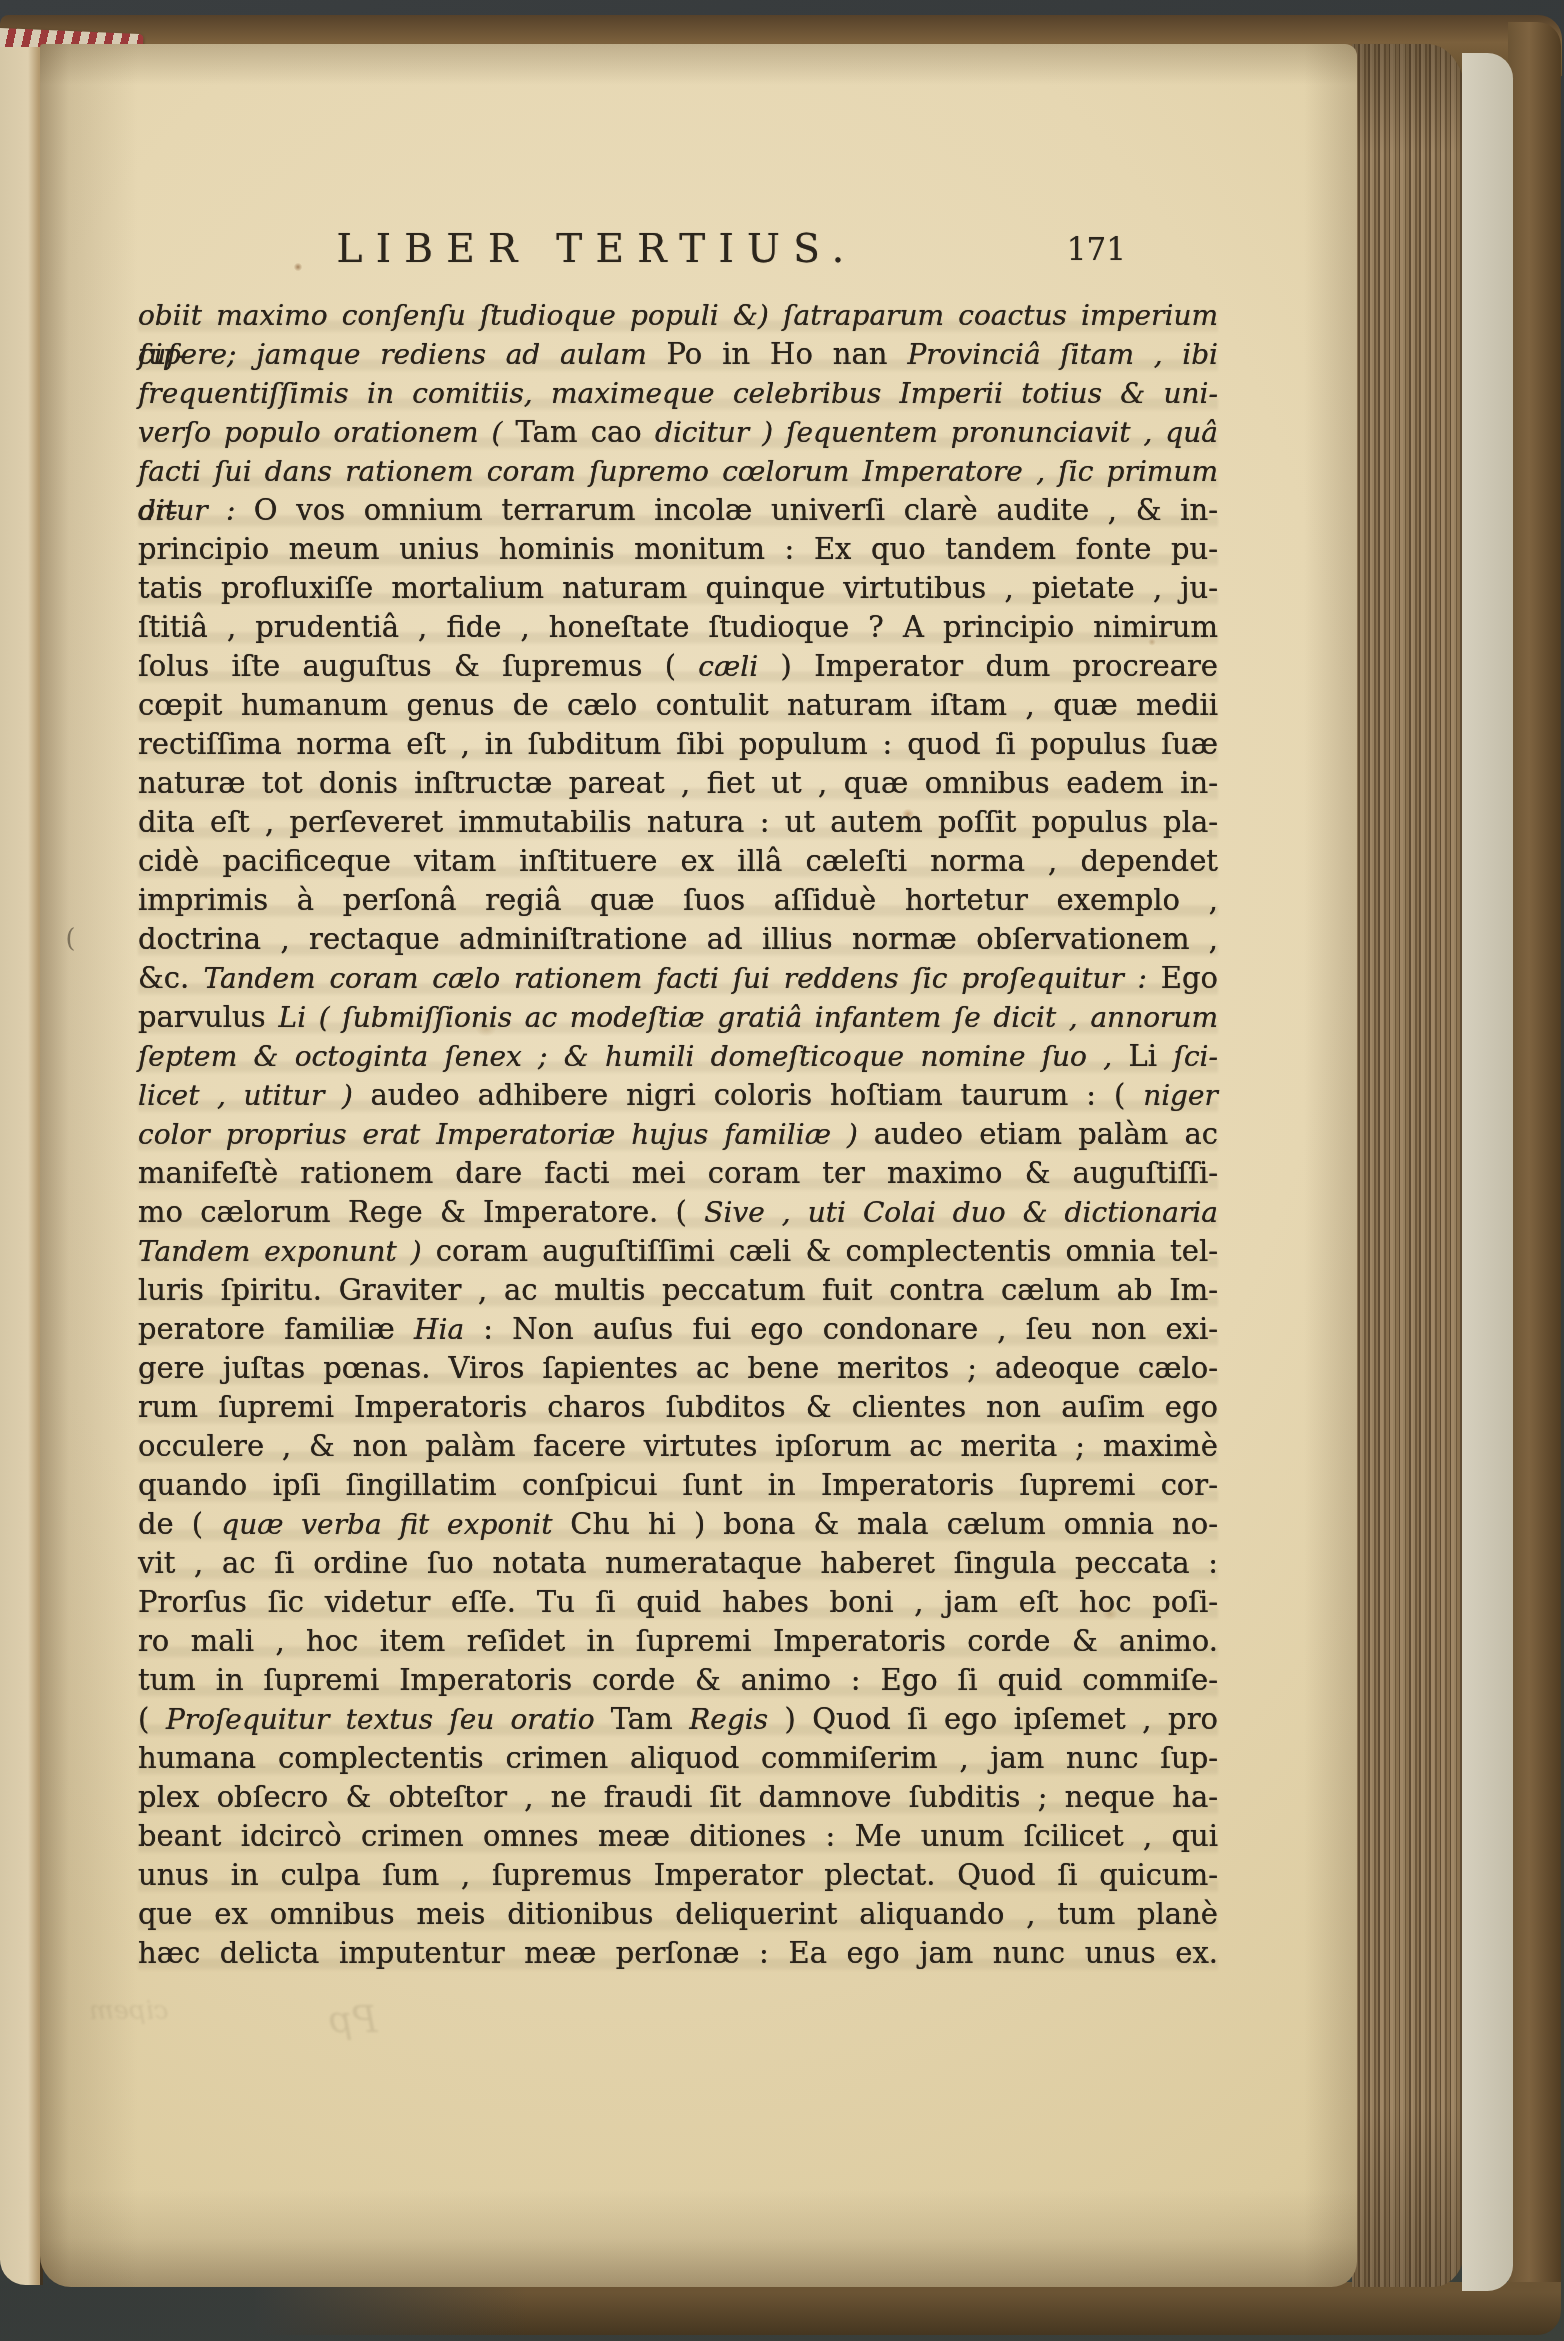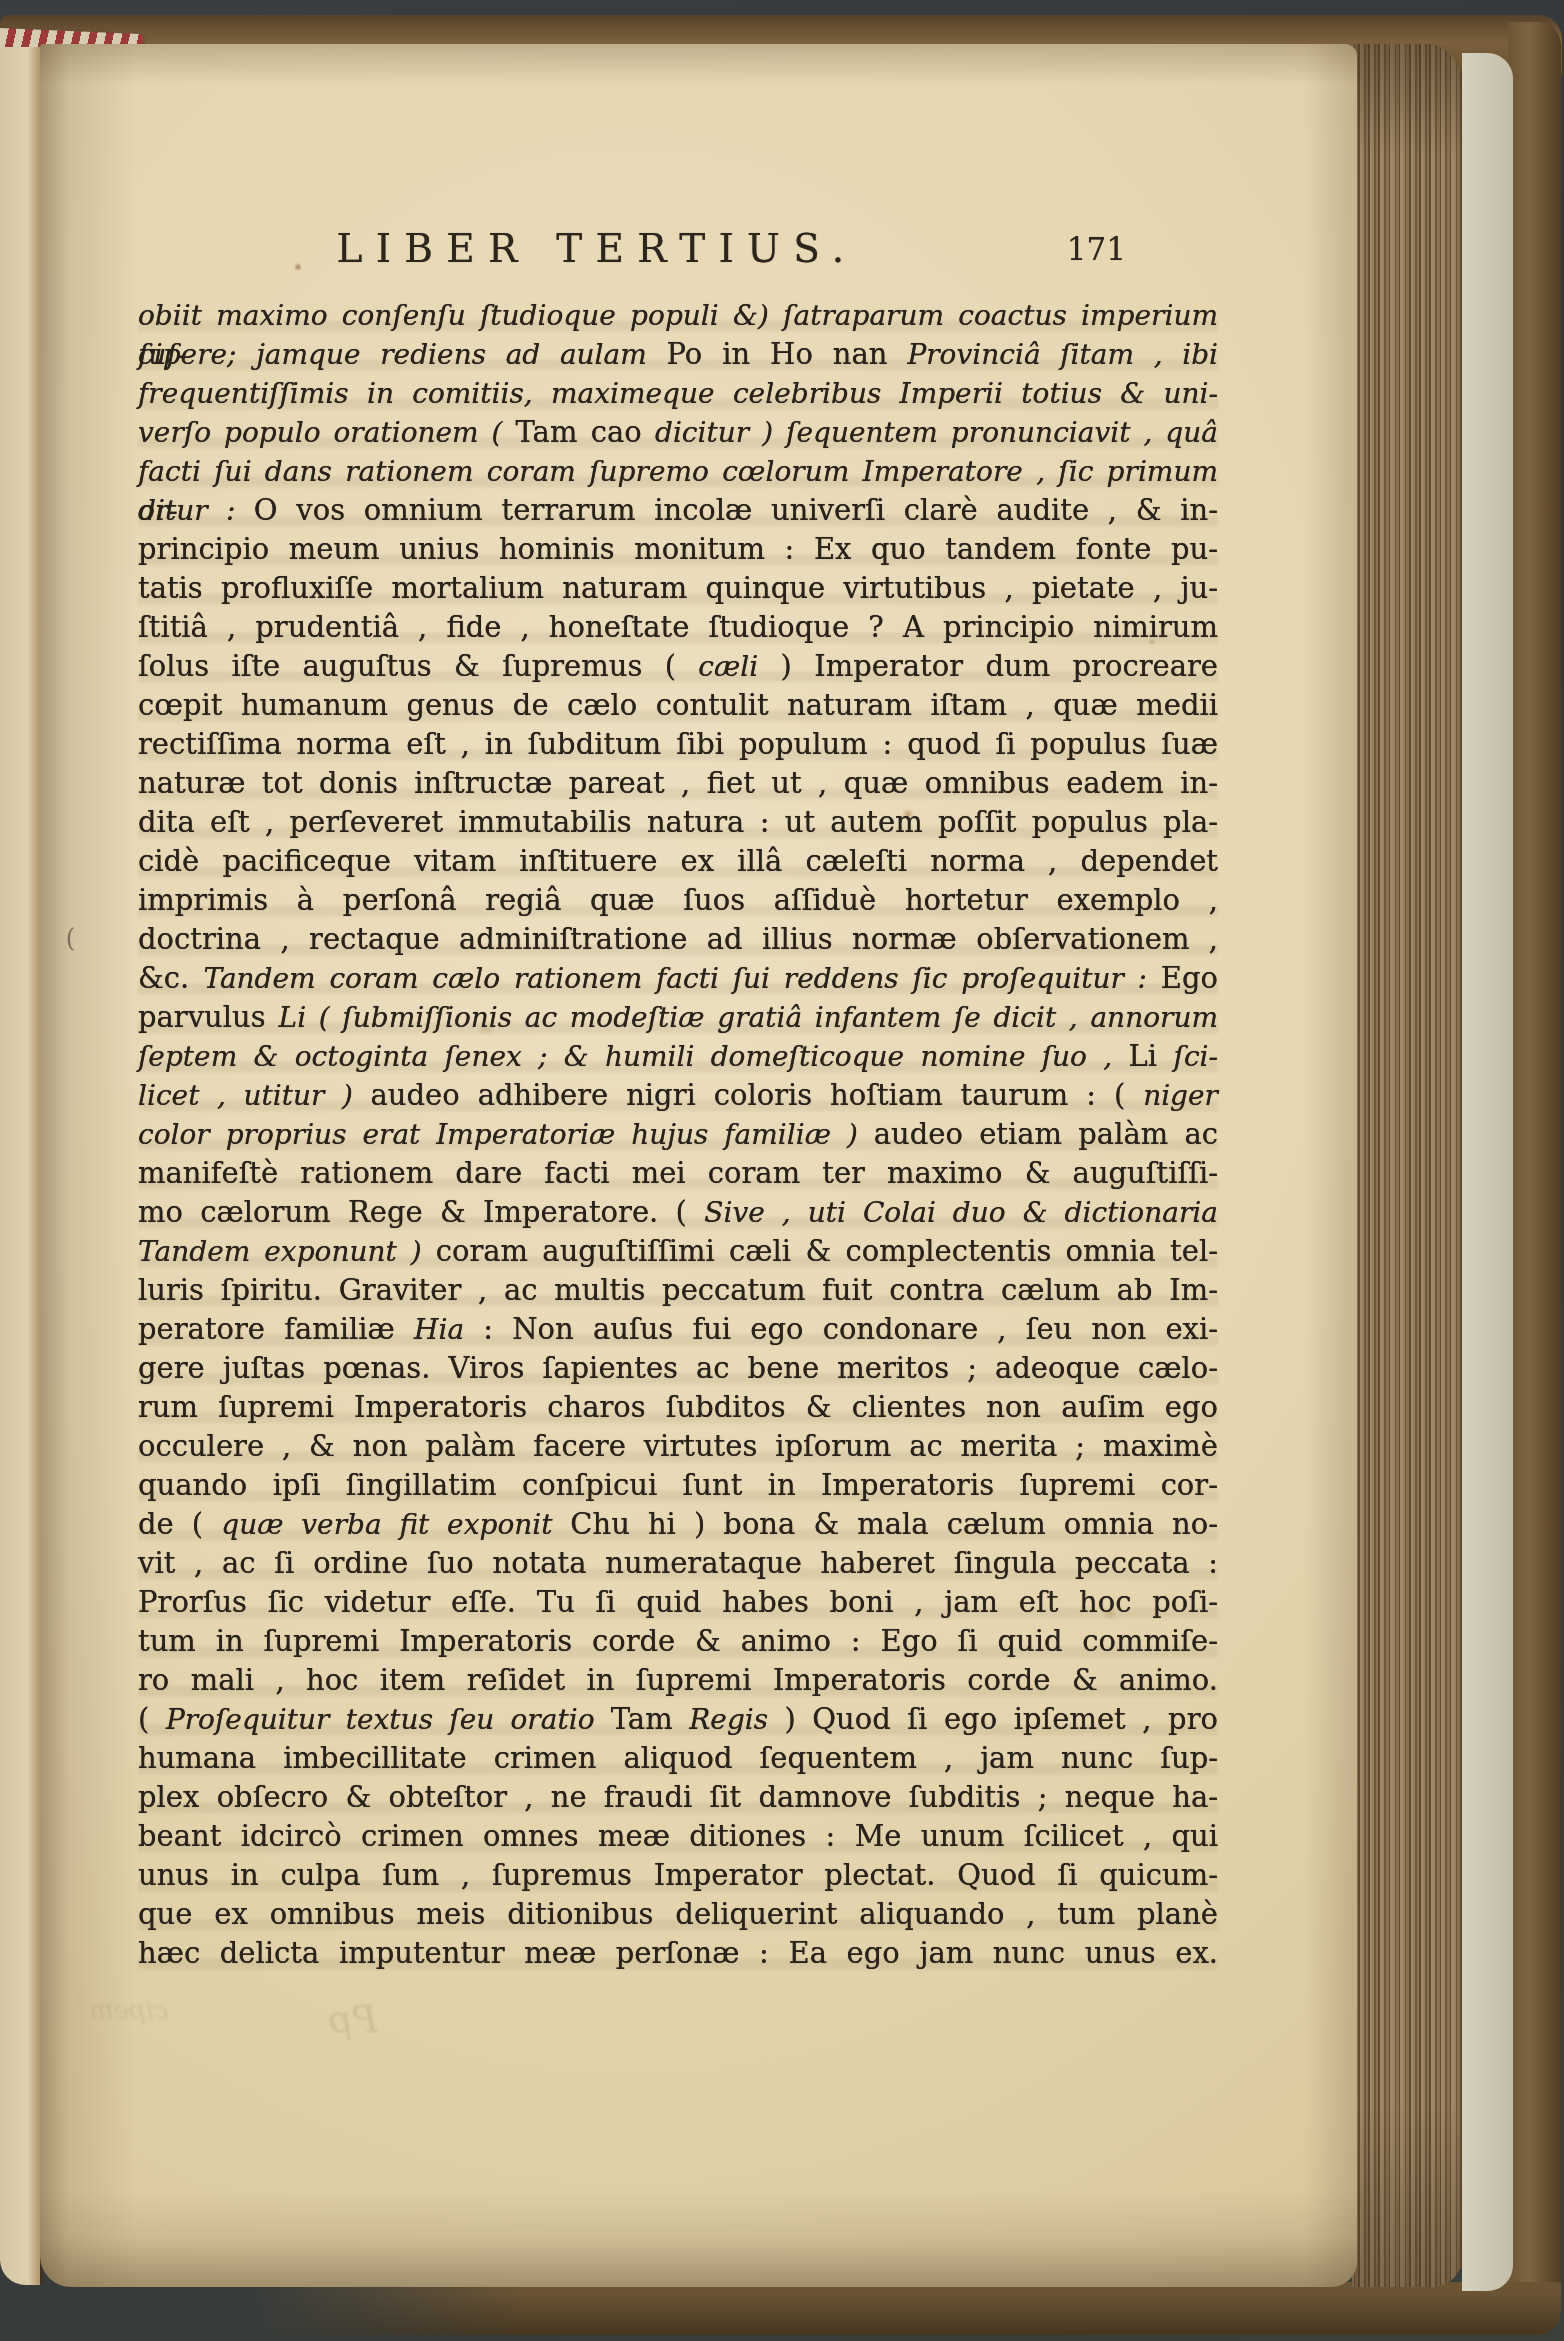--- a/index.html
+++ b/index.html
@@ -122,24 +122,24 @@
         <div class="line"><span class="it">Tandem exponunt ) </span><span>coram auguſtiſſimi cæli &amp; complectentis omnia tel-</span></div>
         <div class="line"><span>luris ſpiritu. Graviter , ac multis peccatum fuit contra cælum ab Im-</span></div>
         <div class="line"><span>peratore familiæ </span><span class="it">Hia</span><span> : Non auſus fui ego condonare , ſeu non exi-</span></div>
         <div class="line"><span>gere juſtas pœnas. Viros ſapientes ac bene meritos ; adeoque cælo-</span></div>
         <div class="line"><span>rum ſupremi Imperatoris charos ſubditos &amp; clientes non auſim ego</span></div>
         <div class="line"><span>occulere , &amp; non palàm facere virtutes ipſorum ac merita ; maximè</span></div>
         <div class="line"><span>quando ipſi ſingillatim conſpicui ſunt in Imperatoris ſupremi cor-</span></div>
         <div class="line"><span>de ( </span><span class="it">quæ verba fit exponit </span><span>Chu hi ) bona &amp; mala cælum omnia no-</span></div>
         <div class="line"><span>vit , ac ſi ordine ſuo notata numerataque haberet ſingula peccata :</span></div>
         <div class="line"><span>Prorſus ſic videtur eſſe. Tu ſi quid habes boni , jam eſt hoc poſi-</span></div>
+        <div class="line"><span>ro mali , hoc item reſidet in ſupremi Imperatoris corde &amp; animo.</span></div>
         <div class="line"><span>tum in ſupremi Imperatoris corde &amp; animo : Ego ſi quid commiſe-</span></div>
-        <div class="line"><span>ro mali , hoc item reſidet in ſupremi Imperatoris corde &amp; animo.</span></div>
         <div class="line"><span>( </span><span class="it">Proſequitur textus ſeu oratio </span><span>Tam </span><span class="it">Regis </span><span>) Quod ſi ego ipſemet , pro</span></div>
-        <div class="line"><span>humana imbecillitate crimen aliquod ſequentem , jam nunc ſup-</span></div>
+        <div class="line"><span>humana complectentis crimen aliquod commiſerim , jam nunc ſup-</span></div>
         <div class="line"><span>plex obſecro &amp; obteſtor , ne fraudi ſit damnove ſubditis ; neque ha-</span></div>
         <div class="line"><span>beant idcircò crimen omnes meæ ditiones : Me unum ſcilicet , qui</span></div>
         <div class="line"><span>unus in culpa ſum , ſupremus Imperator plectat. Quod ſi quicum-</span></div>
         <div class="line"><span>que ex omnibus meis ditionibus deliquerint aliquando , tum planè</span></div>
         <div class="line"><span>hæc delicta imputentur meæ perſonæ : Ea ego jam nunc unus ex.</span></div>
       </div>
   </div>
   <div class="abs marginal-mark">(</div>
   <div class="abs ghost ghost-sig">Pp</div>
   <div class="abs ghost ghost-word">cipem</div>

